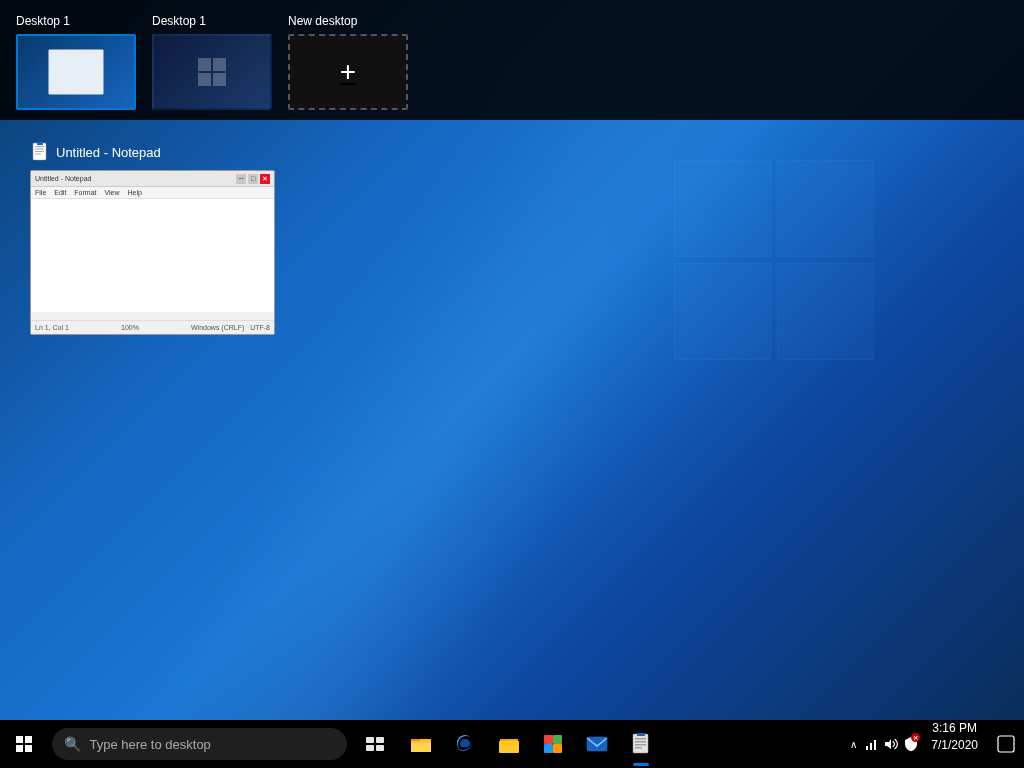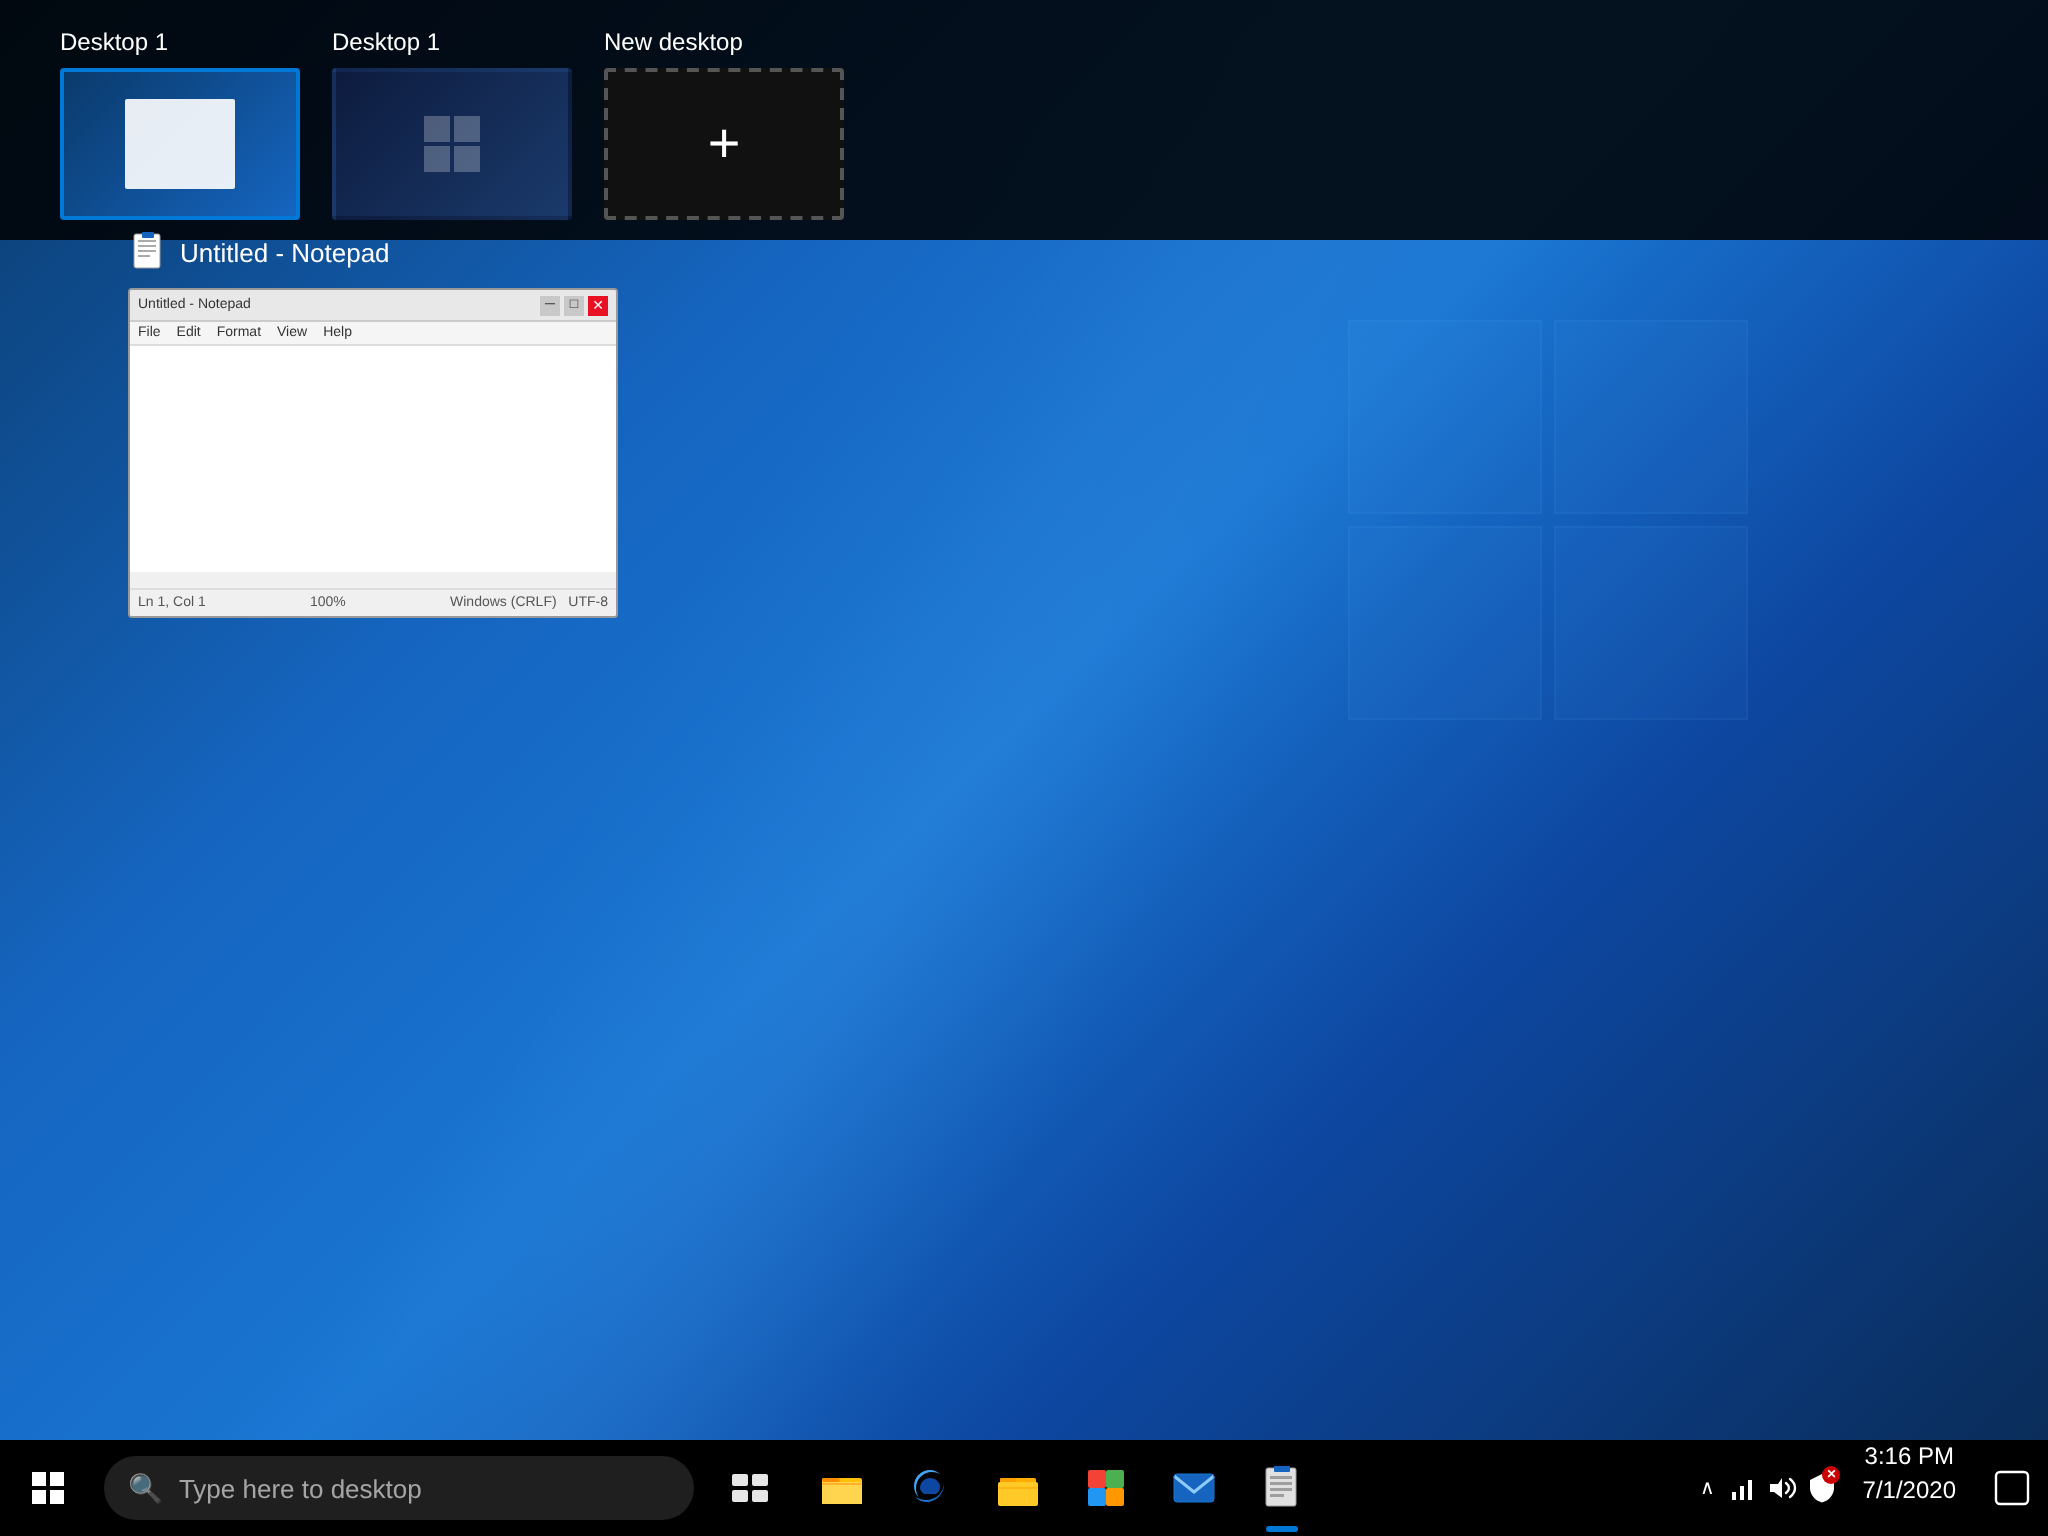--- a/index.html
+++ b/index.html
@@ -45,21 +45,21 @@
     
     #task-view-overlay {
       position: absolute;
       top: 0; left: 0;
       width: 1024px;
       height: 120px;
       background: rgba(0,0,0,0.85);
       z-index: 10;
       display: flex;
       align-items: flex-end;
-      padding: 0 20px 10px 30px;
+      padding: 0 20px 10px 16px;
       gap: 16px;
       text-align: center;
     }
 
     .desktop-thumb {
       display: flex;
       flex-direction: column;
       align-items: flex-start;
       cursor: pointer;
     }
@@ -111,20 +111,21 @@
       width: 30px;
       height: 30px;
       opacity: 0.2;
     }
 
     .new-desktop-btn {
       display: flex;
       flex-direction: column;
       align-items: flex-start;
       cursor: pointer;
+      text-decoration: underline;
     }
 
     .new-desktop-label {
       color: #fff;
       font-size: 12px;
       margin-bottom: 6px;
     }
 
     .new-desktop-box {
       width: 120px;
@@ -141,24 +142,23 @@
     .plus-icon {
       color: #fff;
       font-size: 28px;
       font-weight: 200;
       line-height: 1;
     }
 
     
     #open-windows-area {
       position: absolute;
-      top: 116px;
+      top: 142px;
       left: 30px;
       z-index: 10;
-      margin-left: 34px;
     }
 
     #notepad-card-label {
       display: flex;
       align-items: center;
       gap: 6px;
       margin-bottom: 8px;
       color: #fff;
       font-size: 13px;
     }

